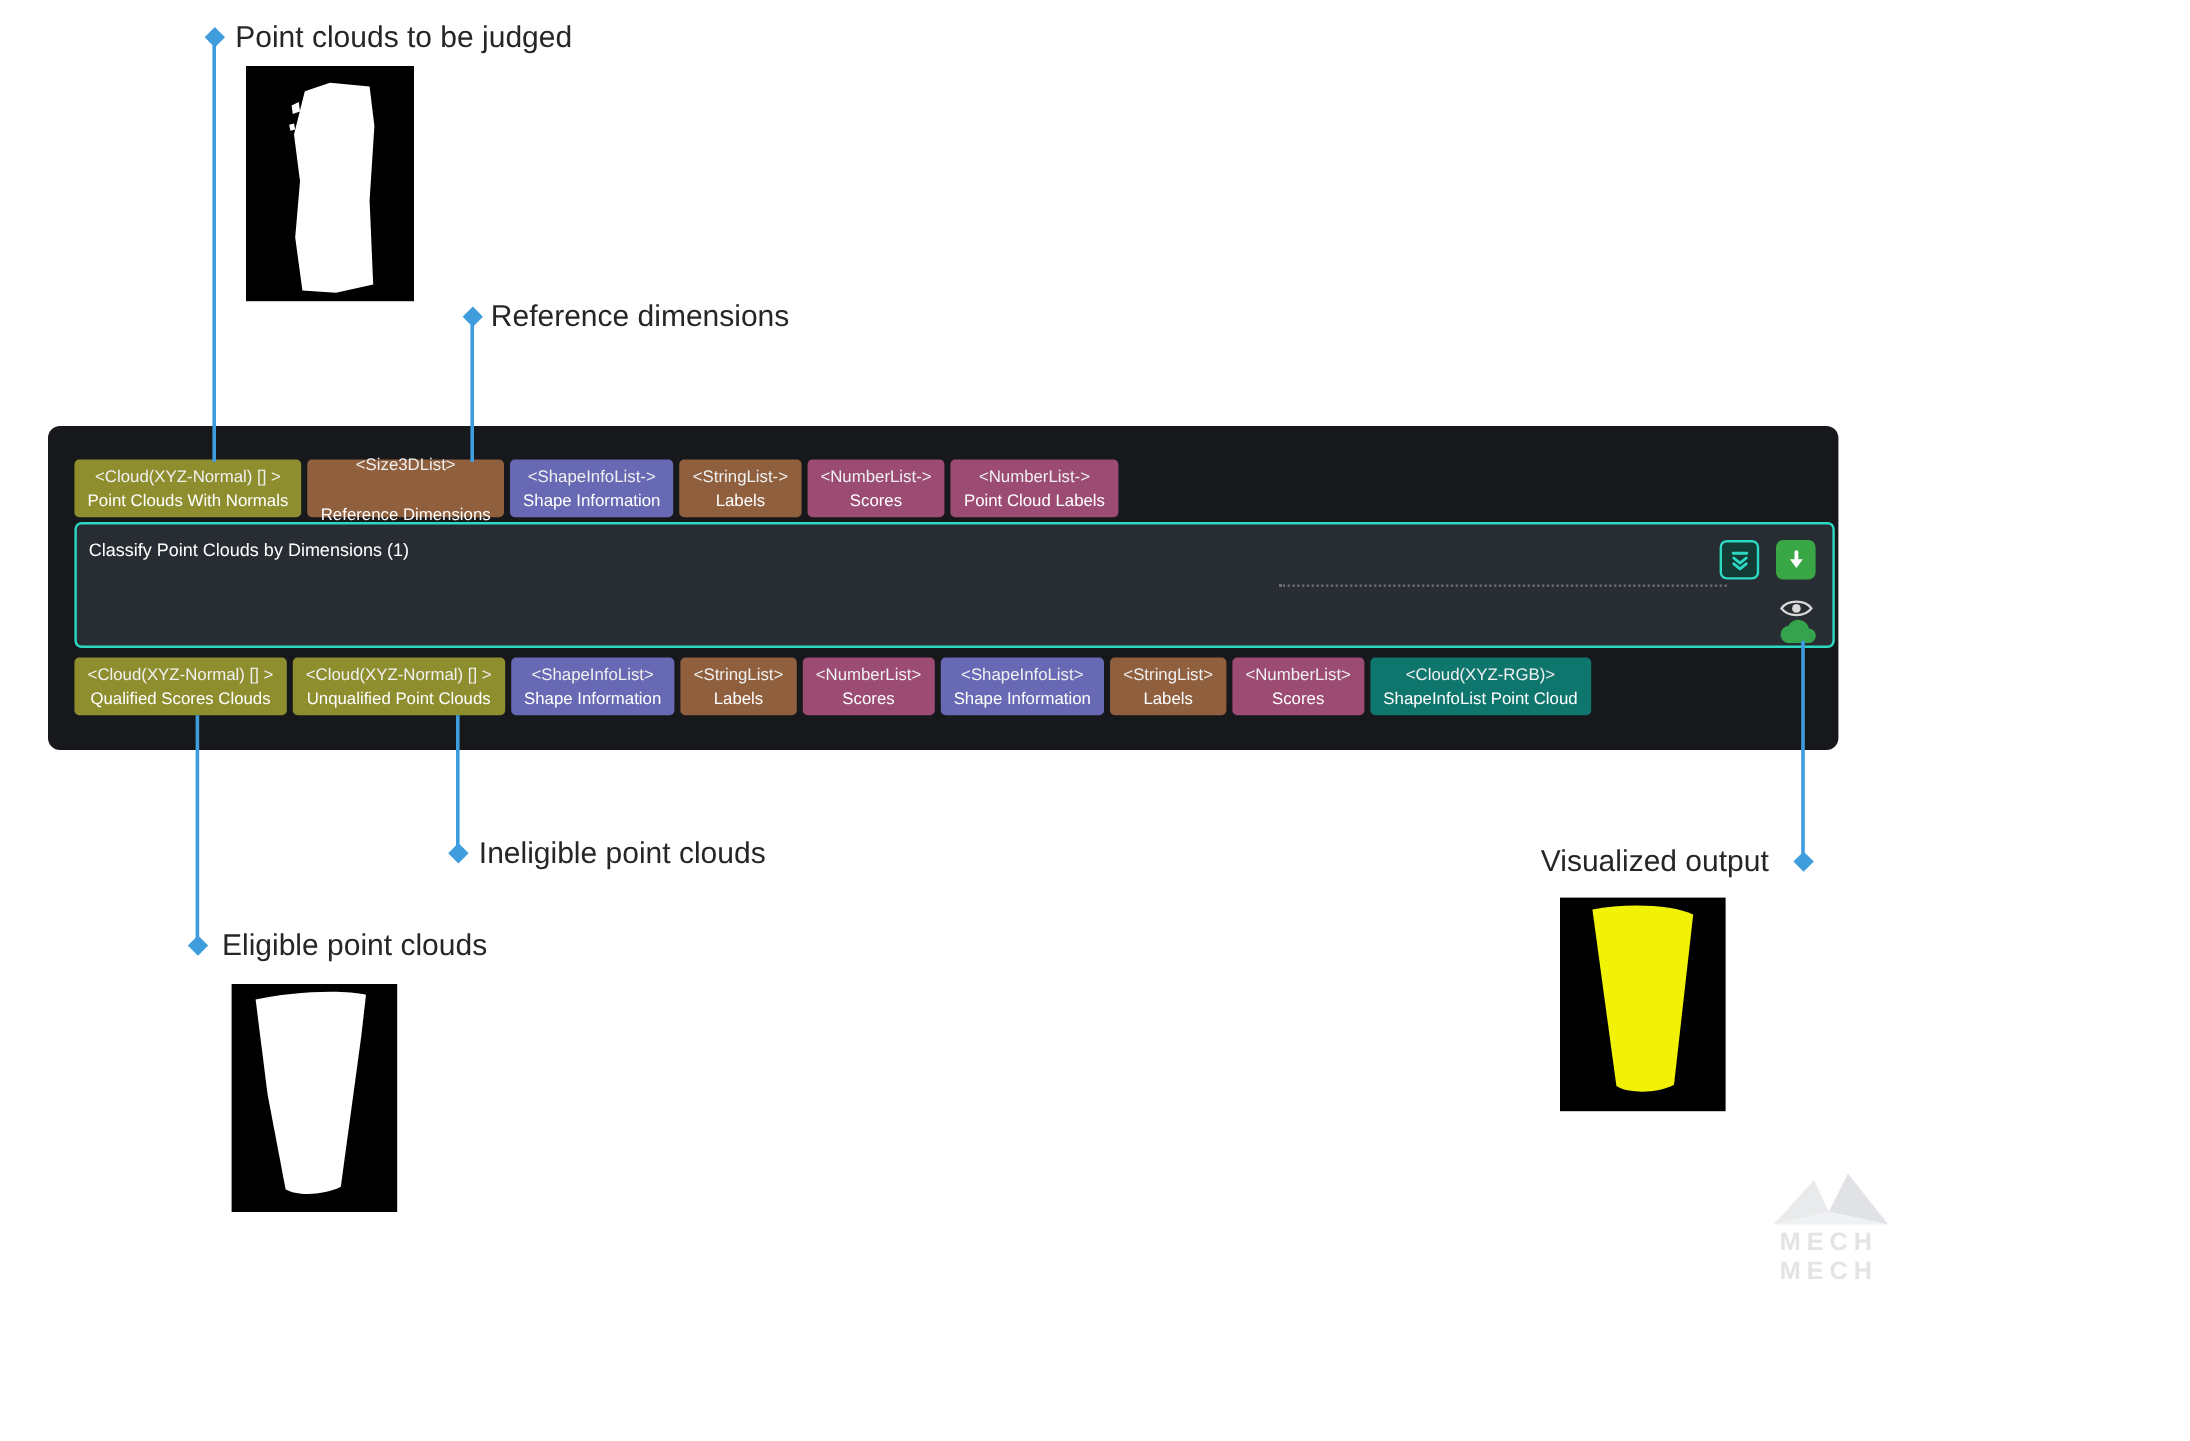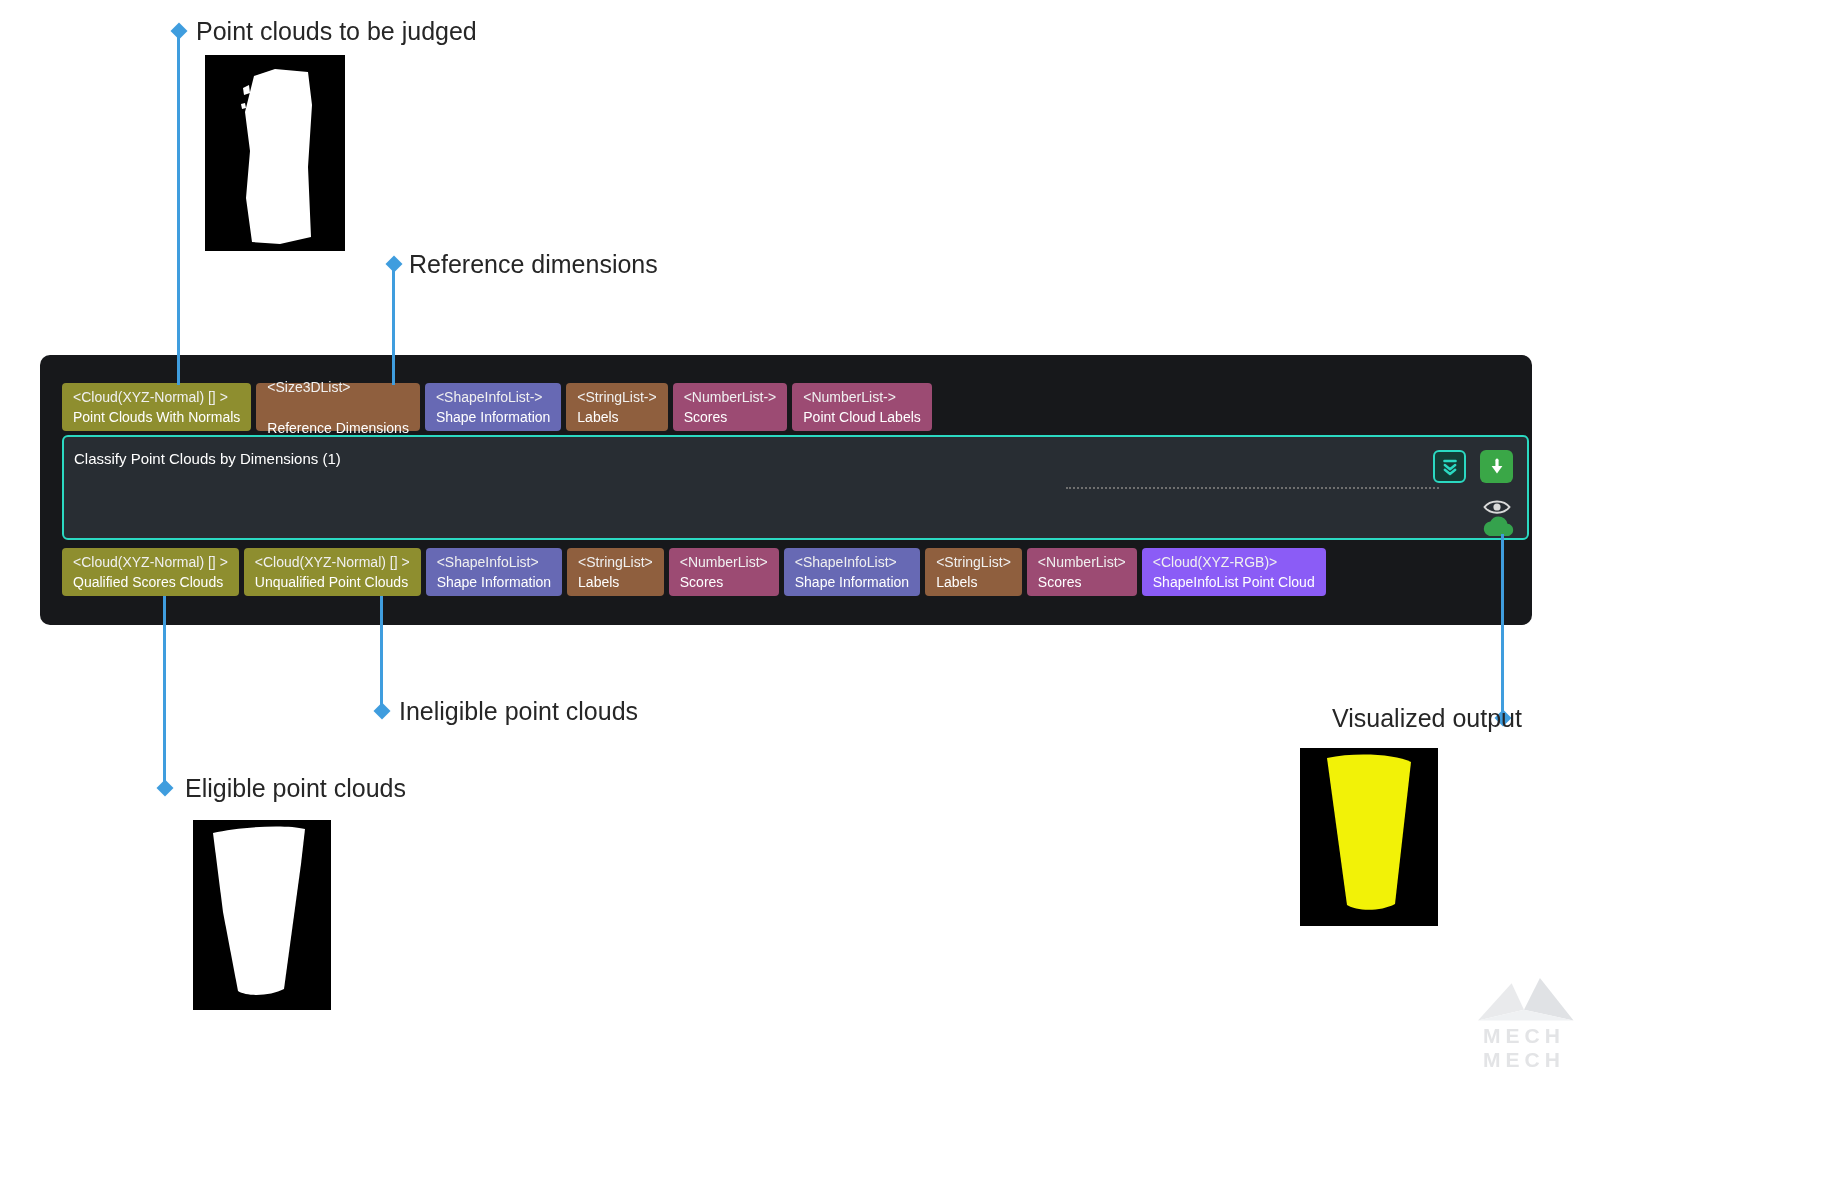--- a/index.html
+++ b/index.html
@@ -12,21 +12,21 @@
   .diamond  { position:absolute; width:12px; height:12px; background:#3f9dde; transform:rotate(45deg); }
   .vline    { position:absolute; width:3px; background:#3f9dde; z-index:6; }
 
   
   .thumb { position:absolute; background:#000; }
   .thumb svg { display:block; width:100%; height:100%; }
 
   
   .node-block { position:absolute; left:40px; top:355px; width:1492px; height:270px;
                 background:#17181b; border-radius:10px; padding:28px 3px 0 22px; z-index:2; }
-  .ports { display:flex; gap:5px; align-items:stretch; }
+  .ports { display:flex; gap:5px; align-items:stretch;text-align:center; }
   .port  { height:48px; border-radius:4px; display:flex; flex-direction:column; justify-content:center;
            padding:0 11px; cursor:pointer; }
   .ptype  { font-size:14px; line-height:20px; color:#f0f0f0; white-space:nowrap; }
   .plabel { font-size:14px; line-height:20px; color:#ffffff; white-space:nowrap; }
 
   .node-body { position:relative; margin-top:4px; height:105px; border:2px solid #2bd9c2;
                border-radius:6px; background:#282d33; }
   .node-title { position:absolute; left:10px; top:13px; font-size:15px; color:#ffffff; white-space:nowrap; }
   .btn { position:absolute; top:13px; width:33px; height:33px; border-radius:6px;
          display:flex; align-items:center; justify-content:center; cursor:pointer; }
@@ -152,38 +152,38 @@
         <span class="plabel">Shape Information</span>
       </div>
       <div class="port" style="background-color: rgb(143, 95, 62);">
         <span class="ptype">&lt;StringList&gt;</span>
         <span class="plabel">Labels</span>
       </div>
       <div class="port" style="background-color: rgb(156, 75, 115);">
         <span class="ptype">&lt;NumberList&gt;</span>
         <span class="plabel">Scores</span>
       </div>
-      <div class="port" style="background-color: #8b5cf6;">
+      <div class="port" style="background-color: #0f766e;">
         <span class="ptype">&lt;Cloud(XYZ-RGB)&gt;</span>
         <span class="plabel">ShapeInfoList Point Cloud</span>
       </div>
     </div>
   </div>
 
   <div class="vline" style="left:380px; top:596px; height:110px;"></div>
   <div class="diamond" style="left:376px; top:705px;"></div>
   <div class="ann-text" style="left:399px; top:696px;">Ineligible point clouds</div>
 
   <div class="vline" style="left:163px; top:596px; height:187px;"></div>
   <div class="diamond" style="left:159px; top:782px;"></div>
   <div class="ann-text" style="left:185px; top:773px;">Eligible point clouds</div>
 
   <div class="vline" style="left:1501px; top:534px; height:179px;"></div>
   <div class="diamond" style="left:1497px; top:712px;"></div>
-  <div class="ann-text" style="left:1284px; top:703px;margin-left:48px;">Visualized output</div>
+  <div class="ann-text" style="left:1284px; top:703px;">Visualized output</div>
 
   <div class="thumb" style="left:193px; top:820px; width:138px; height:190px;">
     <svg viewBox="0 0 138 190" preserveAspectRatio="none">
       <path fill="#ffffff" d="M20,13 C45,7 92,4 112,9 L108,44 L91,169 C78,176 54,177 45,171 L30,92 Z" style="fill: rgb(255, 255, 255);"></path>
     </svg>
   </div>
 
   <div class="thumb" style="left:1300px; top:748px; width:138px; height:178px;">
     <svg viewBox="0 0 138 178" preserveAspectRatio="none">
       <path fill="#f2f207" d="M27,10 C55,4 95,6 111,14 L95,156 C80,164 56,163 47,157 Z" style="fill: rgb(242, 242, 7);"></path>

